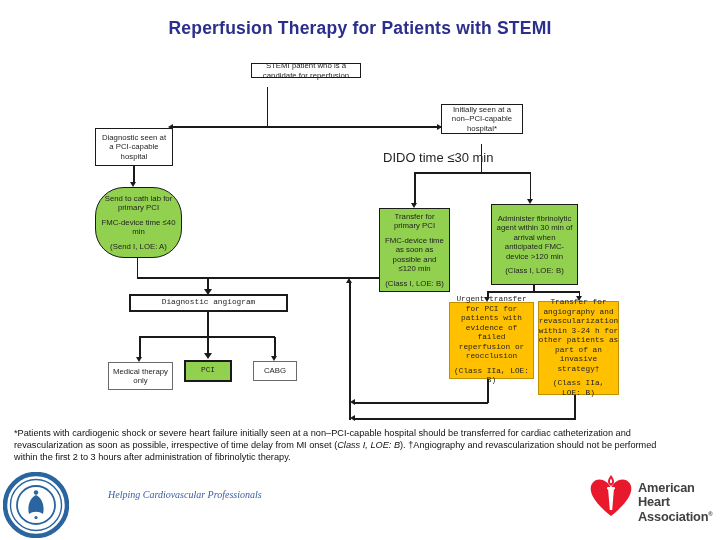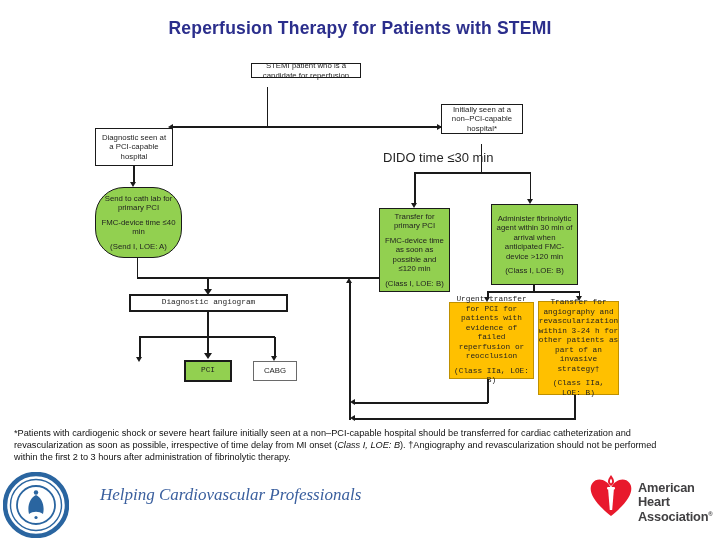--- a/index.html
+++ b/index.html
@@ -25,22 +25,22 @@
   .ad.big{border-left-width:4.5px;border-right-width:4.5px;border-top-width:6.5px;}
   .au{position:absolute;width:0;height:0;border-left:3.5px solid transparent;
       border-right:3.5px solid transparent;border-bottom:5px solid #1a1a1a;}
   .al{position:absolute;width:0;height:0;border-top:3.5px solid transparent;
       border-bottom:3.5px solid transparent;border-right:5px solid #1a1a1a;}
   .ar{position:absolute;width:0;height:0;border-top:3.5px solid transparent;
       border-bottom:3.5px solid transparent;border-left:5px solid #1a1a1a;}
   .footnote{position:absolute;left:14px;top:427px;width:668px;font-size:9.2px;
             line-height:1.32;color:#111;}
   .footnote i{font-style:italic;}
-  .acc-tagline{position:absolute;left:100px;top:486px;font-family:"Liberation Serif",serif;
-               font-style:italic;color:var(--acc_blue,#3a5f9e);font-size:17px;line-height:17px;}
+  .acc-tagline{position:absolute;left:108px;top:486px;font-family:"Liberation Serif",serif;
+               font-style:italic;color:var(--acc_blue,#3a5f9e);font-size:10px;line-height:17px;}
   .aha-text{position:absolute;left:638px;top:481px;font-size:12.8px;font-weight:bold;
             color:var(--aha_text,#414042);line-height:13.5px;letter-spacing:-.2px;}
   .aha-text sup{font-size:6px;}
   .logo{position:absolute;}
 </style>
 </head>
 <body>
 
 <div class="slide">
 
@@ -74,20 +74,23 @@
 
   <div class="box green" style="left:491px;top:204px;width:87px;height:81px;">
     <div>Administer fibrinolytic agent within 30 min of arrival when anticipated FMC-device &gt;120 min</div>
     <div class="gap">(Class I, LOE: B)</div>
   </div>
 
   <div class="box thick" style="left:129px;top:294px;width:159px;height:18px;">
     <div>Diagnostic angiogram</div>
   </div>
 
+  <div class="box thin" style="left:108px;top:362px;width:65px;height:28px;">
+    <div>Medical therapy only</div>
+  </div>
 
   <div class="box green thick" style="left:184px;top:360px;width:48px;height:22px;">
     <div>PCI</div>
   </div>
 
   <div class="box thin" style="left:253px;top:361px;width:44px;height:20px;">
     <div>CABG</div>
   </div>
 
   <div class="box yellow" style="left:449px;top:302px;width:85px;height:77px;">

